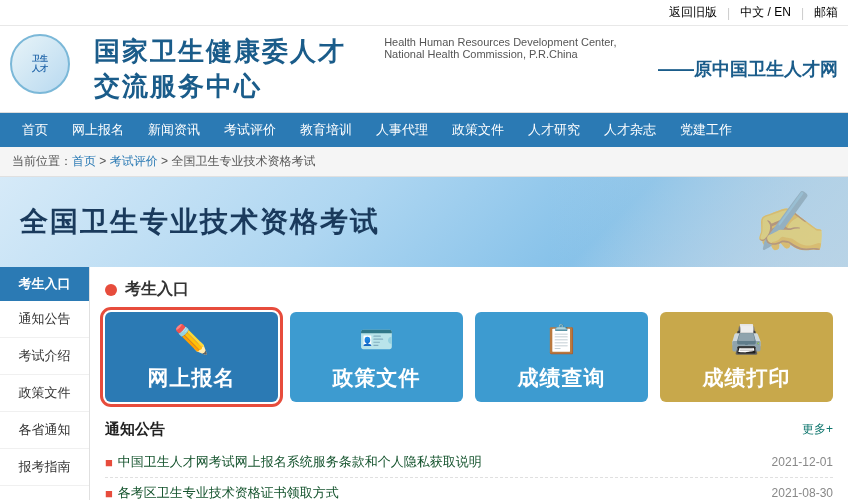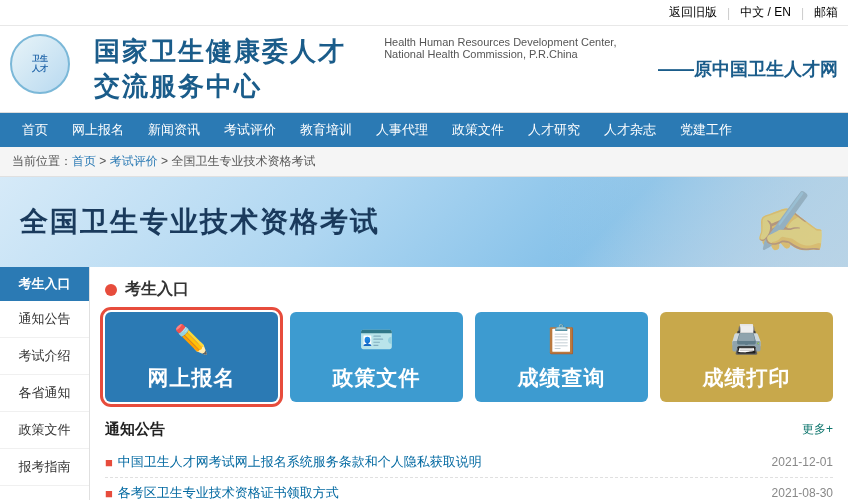--- a/index.html
+++ b/index.html
@@ -66,21 +66,21 @@
     .entry-btn-label { font-size: 21px; font-weight: bold; letter-spacing: 1px; text-align: right; }
 
     
     .notice-section { }
     .notice-header { display: flex; justify-content: space-between; align-items: center; margin-bottom: 8px; }
     .notice-title { font-size: 15px; font-weight: bold; color: #222; }
     .notice-more { font-size: 12px; color: #0f766e; cursor: pointer; text-decoration: none; }
     .notice-item { display: flex; justify-content: space-between; align-items: center; padding: 6px 0; border-bottom: 1px dashed #e0e0e0; font-size: 13px; }
     .notice-item:last-child { border-bottom: none; }
     .notice-bullet { color: #e74c3c; margin-right: 5px; }
-    .notice-text { color: #0369a1; flex: 1; }
+    .notice-text { color: #14532d; flex: 1; }
     .notice-date { color: #888; font-size: 12px; white-space: nowrap; margin-left: 10px; }
   </style>
 </head>
 <body>
 
 <div class="top-bar">
   <span>返回旧版</span>
   <span class="sep">|</span>
   <span>中文 / EN</span>
   <span class="sep">|</span>
@@ -128,22 +128,22 @@
   <div class="hero-title">全国卫生专业技术资格考试</div>
   <div class="hero-hand">✍</div>
 </div>
 
 <div class="main">
 
   <div class="sidebar">
     <div class="sidebar-header">考生入口</div>
     <div class="sidebar-item">通知公告</div>
     <div class="sidebar-item">考试介绍</div>
+    <div class="sidebar-item">政策文件</div>
     <div class="sidebar-item">各省通知</div>
-    <div class="sidebar-item">政策文件</div>
     <div class="sidebar-item">报考指南</div>
   </div>
 
   <div class="content">
 
     <div class="section-header">
       <div class="section-dot"></div>
       <div class="section-title">考生入口</div>
     </div>
 

